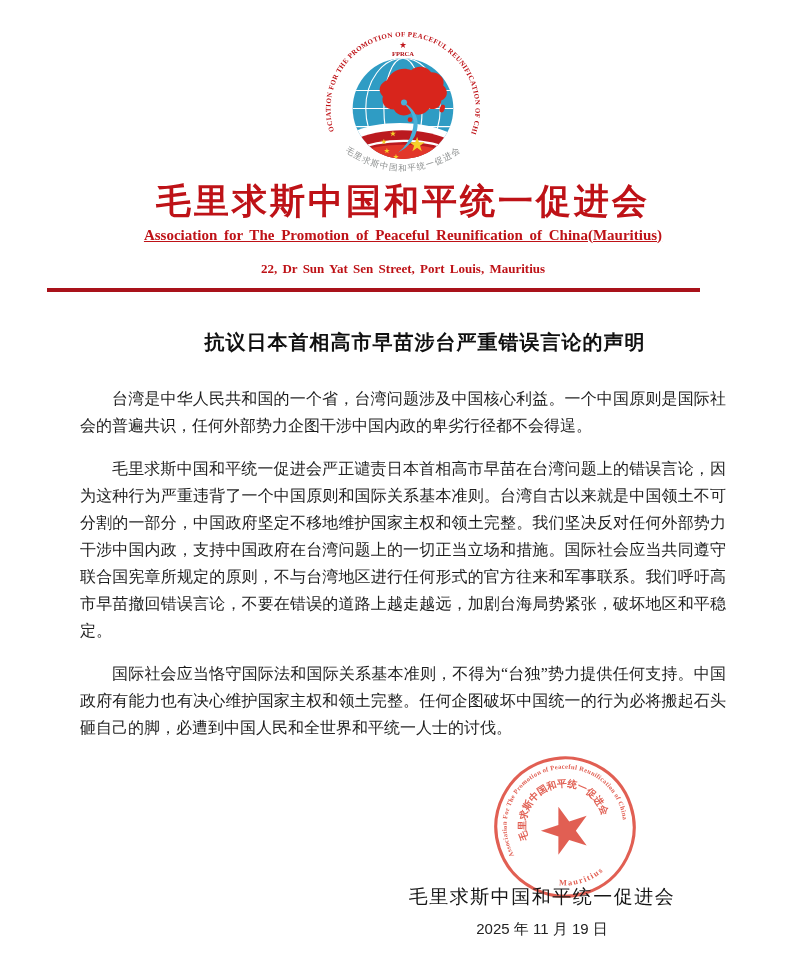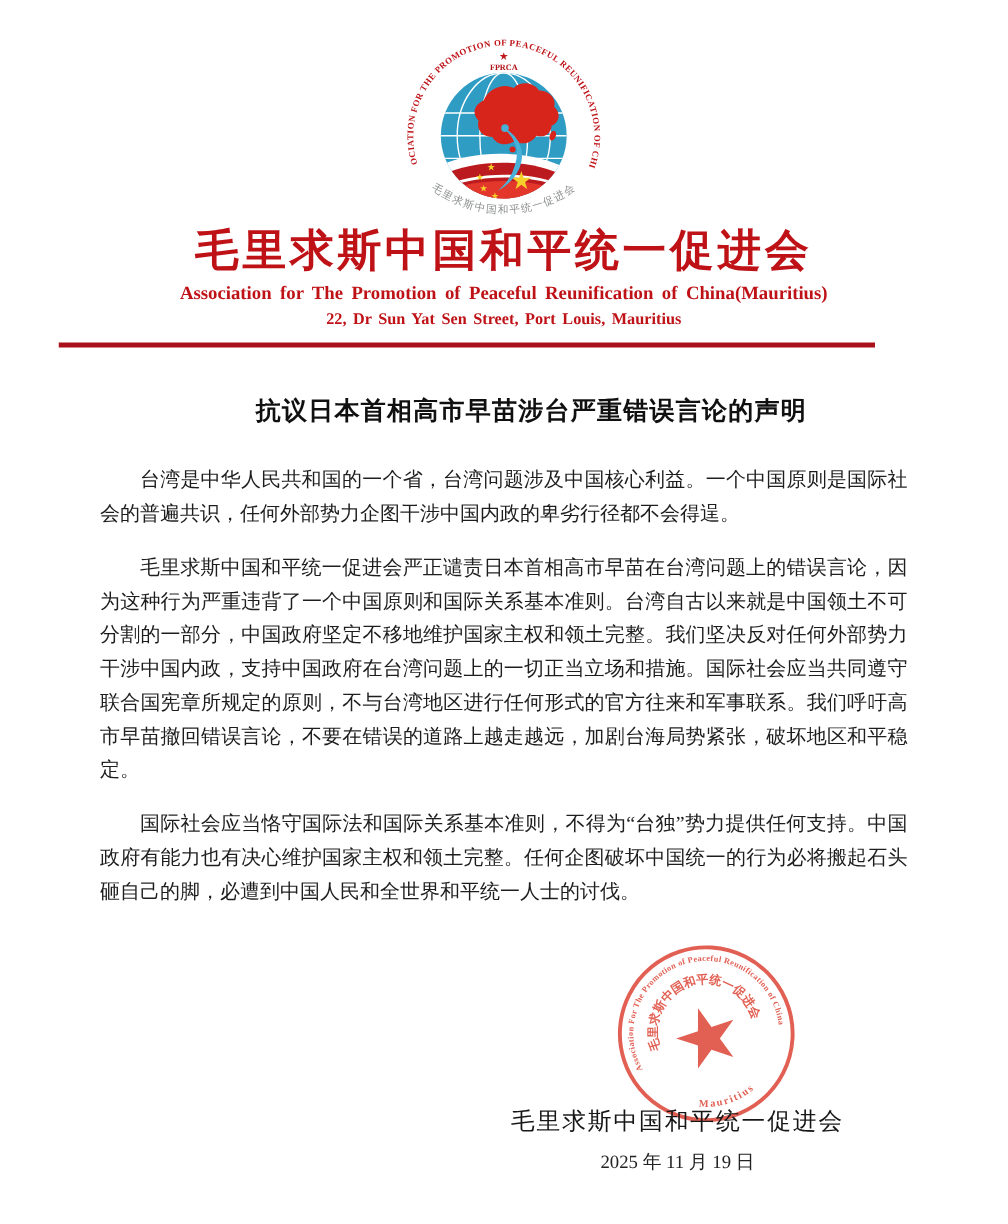--- a/index.html
+++ b/index.html
@@ -2,32 +2,32 @@
 <html><head>
 <meta charset="utf-8">
 <style>
   html,body{margin:0;padding:0;background:#ffffff;}
   .page{position:relative;width:806px;height:979px;background:#ffffff;overflow:hidden;
         font-family:"Liberation Serif",serif;color:#1e1e1e;}
   .letterhead{text-align:center;padding-top:22px;}
   .logo-svg{display:block;margin:0 auto;}
   .org-cn{color:#be1217;font-size:35px;font-weight:bold;letter-spacing:3px;
           font-family:"DejaVu Sans",sans-serif;margin-top:4px;line-height:1.1;}
-  .org-en{color:#be1217;font-size:15px;font-weight:bold;margin-top:6px;word-spacing:3px;}
-  .org-addr{color:#be1217;font-size:13px;font-weight:bold;margin-top:3px;word-spacing:2px;}
+  .org-en{color:#be1217;font-size:15px;font-weight:bold;margin-top:6px;word-spacing:3px;text-decoration:underline;}
+  .org-addr{color:#be1217;font-size:13px;font-weight:bold;margin-top:17px;word-spacing:2px;}
   .red-rule{height:4px;background:#a9121a;width:653px;margin:11px 0 0 47px;border:0;}
   .doc-title{text-align:center;font-size:20px;font-weight:bold;color:#101010;
              margin-top:37px;letter-spacing:1px;padding-left:44px;}
   .body-text{padding:0 80px;margin-top:29px;font-size:16px;line-height:27px;
              text-align:justify;color:#1d1d1d;}
   .body-text p{margin:16px 0 9px 0;text-indent:2em;}
   .seal-svg{position:absolute;left:492px;top:754px;opacity:.88;}
   .sig-block{position:absolute;left:386px;top:884px;width:312px;text-align:center;}
   .signature{font-size:19px;color:#161616;letter-spacing:1.5px;}
-  .date{font-size:15px;margin-top:10px;color:#222222;font-family:Liberation Serif, serif;}
+  .date{font-size:15px;margin-top:10px;color:#222222;font-family:Liberation Sans, sans-serif;}
 </style>
 </head>
 <body>
 
 <div class="page">
 
   <div class="letterhead">
 
     <svg class="logo-svg" width="232" height="156" viewBox="0 0 220 155">
       <defs>

